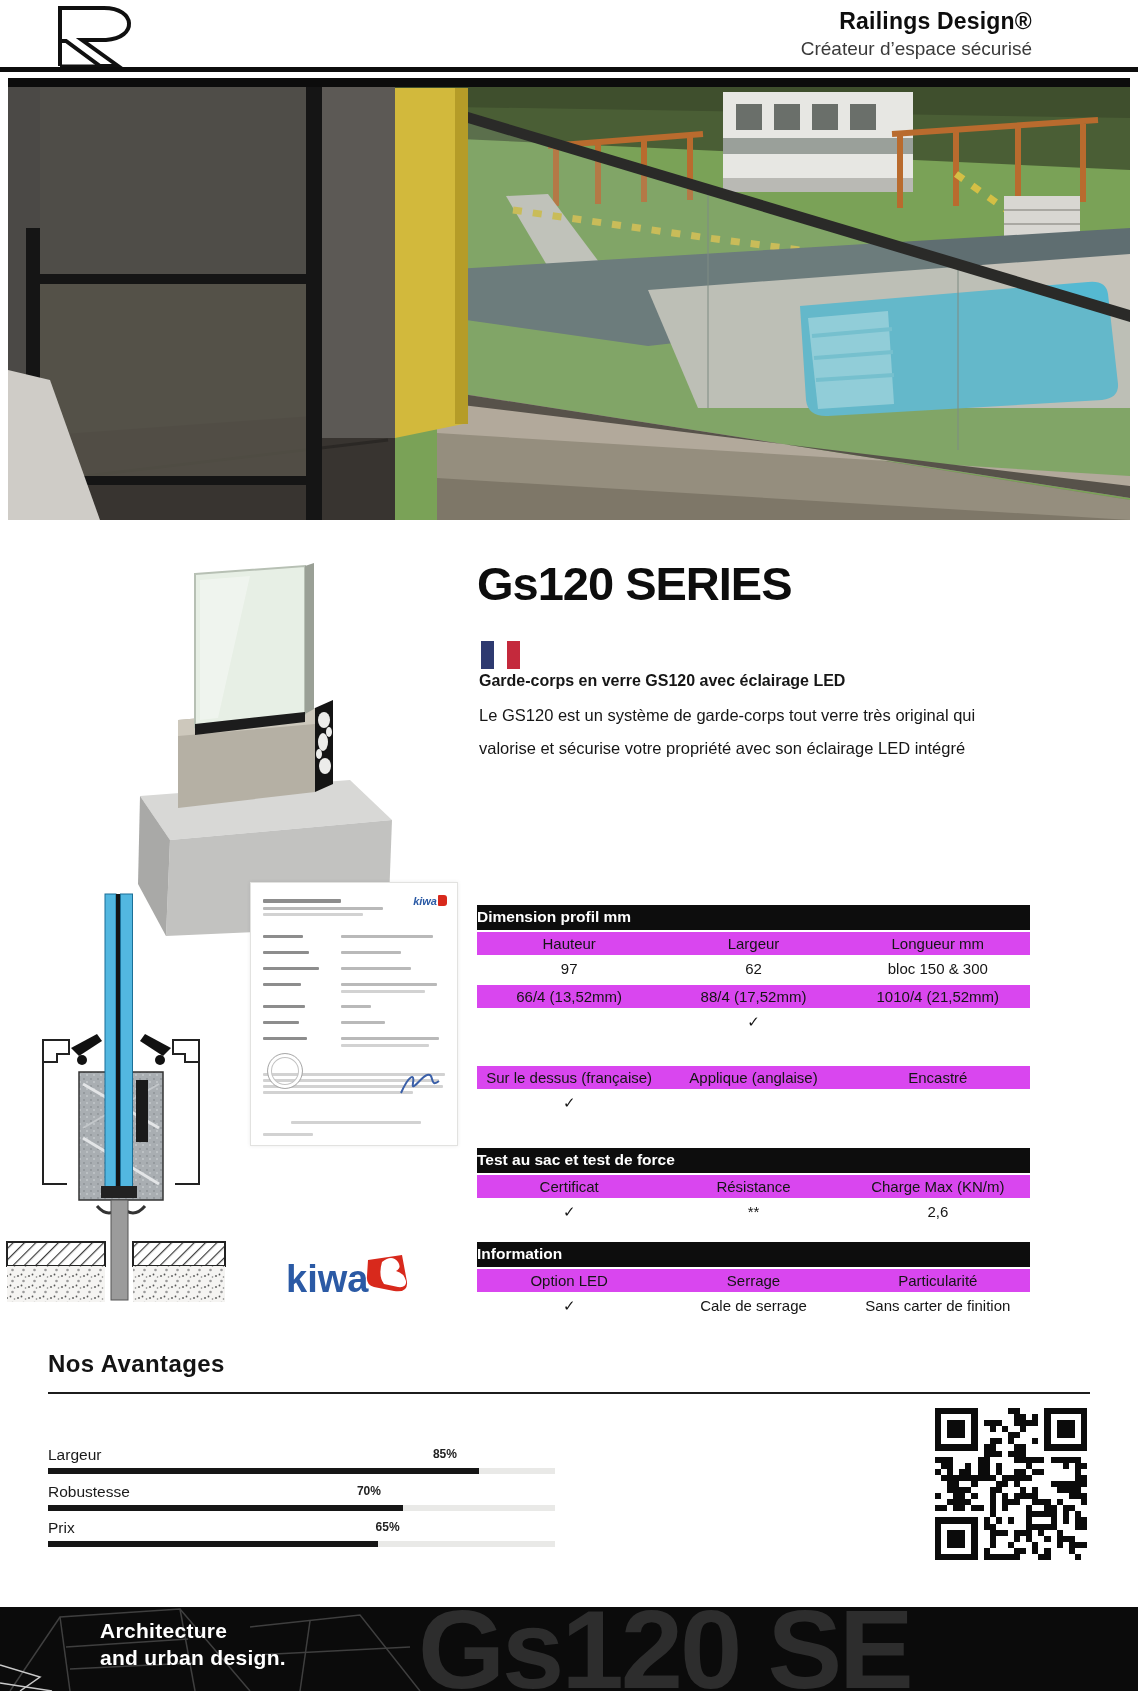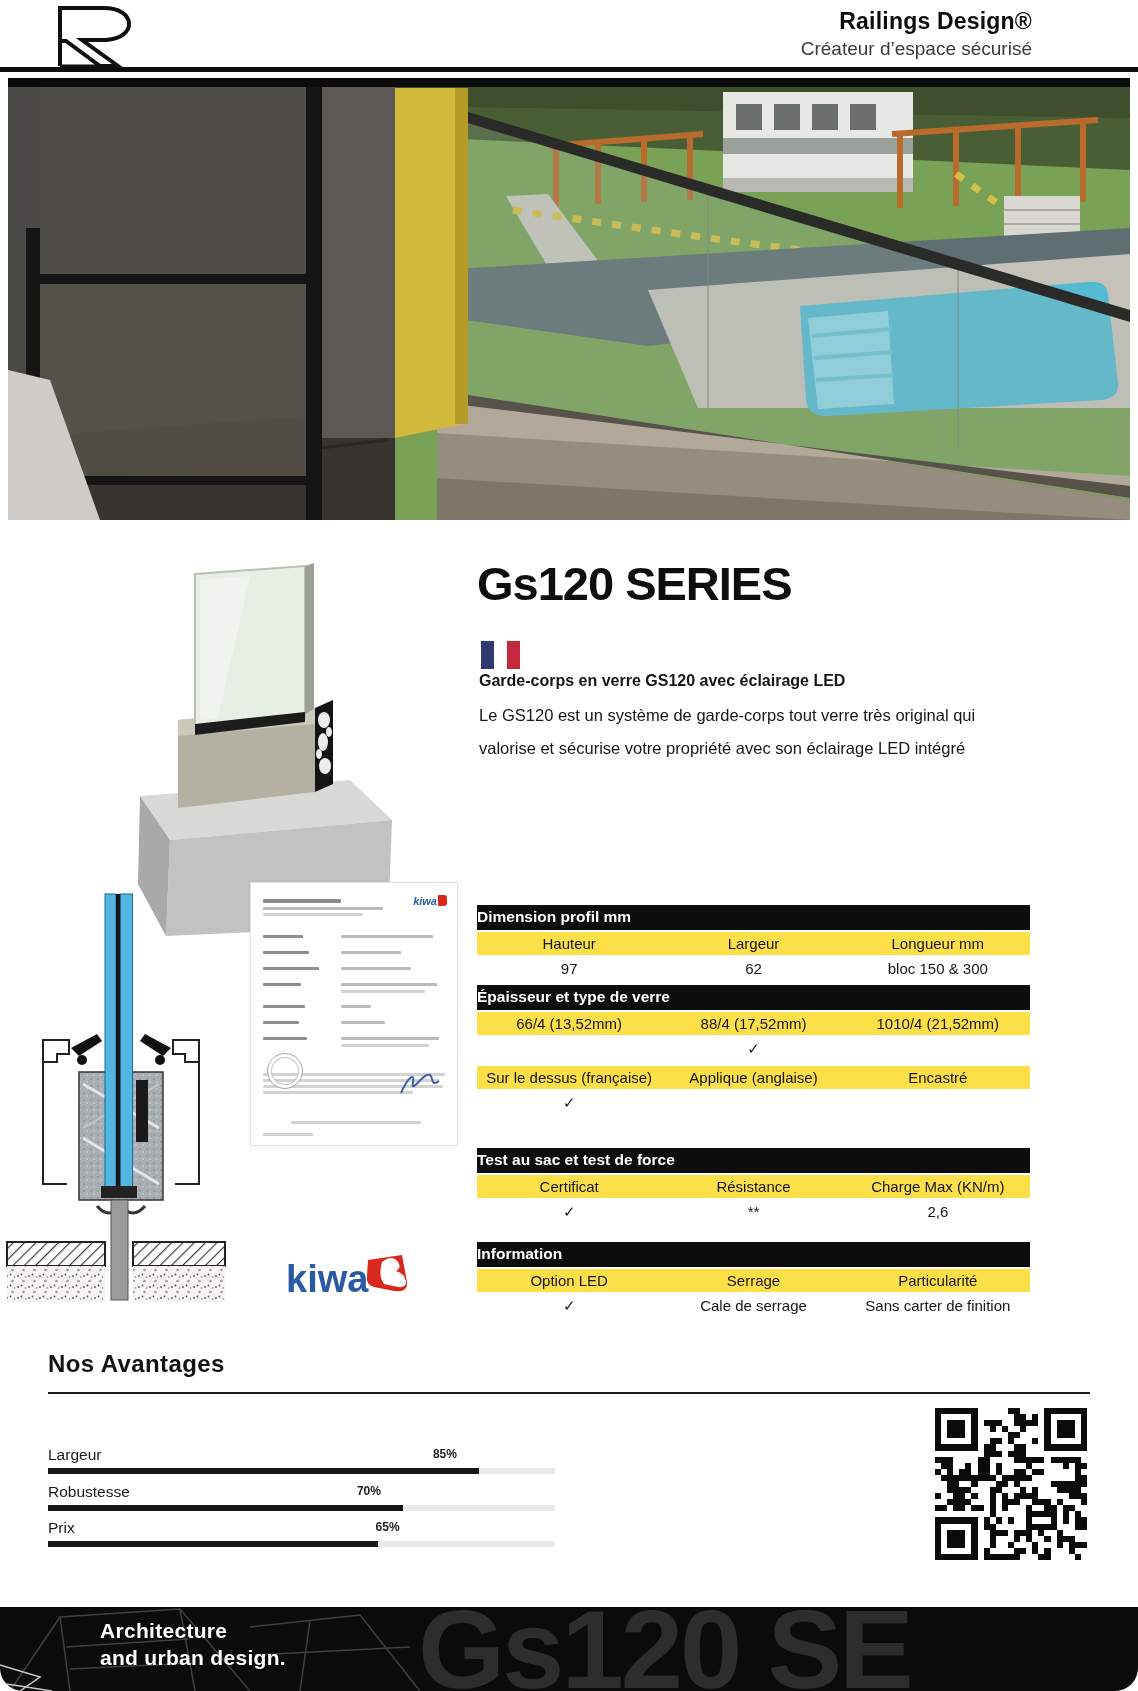--- a/index.html
+++ b/index.html
@@ -1,17 +1,17 @@
 <!DOCTYPE html>
 <html><head>
 <meta charset="utf-8">
 <style>
   html,body{margin:0;padding:0;background:#ffffff;}
   #page{position:relative;width:1138px;height:1691px;background:#ffffff;overflow:hidden;
-        font-family:"Liberation Sans",sans-serif;color:#111;border-radius:23px;}
+        font-family:"Liberation Sans",sans-serif;color:#111;}
   .abs{position:absolute;}
 
   
   #brand{position:absolute;top:8px;right:106px;text-align:right;}
   #brand .name{font-size:23px;font-weight:800;color:#0d0d0d;letter-spacing:.2px;}
   #brand .tagline{font-size:19px;color:#3a3a3a;margin-top:3px;}
   #header-rule{position:absolute;left:0;top:67px;width:1138px;height:5px;background:#0d0d0d;}
 
   
   #hero{position:absolute;left:8px;top:78px;width:1122px;height:442px;overflow:hidden;}
@@ -26,21 +26,21 @@
   .prod-line{position:absolute;left:479px;width:580px;font-size:16.5px;color:#161616;}
   #prod-sub{top:672px;font-weight:700;font-size:16px;}
   #prod-d1{top:706px;}
   #prod-d2{top:739px;}
 
   
   .dtable{position:absolute;left:477px;width:553px;}
   .dt-head{background:#0d0d0d;color:#ffffff;font-size:15.5px;font-weight:700;
            padding:3px 0 4px 0;border-bottom:2px solid #fff;}
   .dt-row{display:flex;}
-  .dt-gray{background:#fde047;}
+  .dt-gray{background:#d946ef;}
   .dt-cell{flex:1;text-align:center;font-size:15px;padding:3px 2px;color:#151515;}
   .dt-vals .dt-cell{padding:5px 2px;}
 
   
   #certificate{position:absolute;left:250px;top:882px;width:206px;height:262px;background:#fff;
                border:1px solid #e2e2e0;box-shadow:0 0 4px rgba(0,0,0,.08);}
   .cl{position:absolute;background:#b9b9b9;height:3px;border-radius:1px;}
   .cl.dark{background:#8d8d8d;}
   .cl.light{background:#d2d2d2;}
   #cert-mini-kiwa{position:absolute;right:10px;top:12px;font-size:11px;font-weight:800;
@@ -301,21 +301,20 @@
       <div class="dt-cell">Longueur mm</div>
     </div>
     <div class="dt-row dt-vals">
       <div class="dt-cell">97</div>
       <div class="dt-cell">62</div>
       <div class="dt-cell">bloc 150 &amp; 300</div>
     </div>
   </div>
 
   <div class="dtable" style="top:985px">
-    <div class="dt-head">Épaisseur et type de verre</div>
     <div class="dt-row dt-gray">
       <div class="dt-cell">66/4 (13,52mm)</div>
       <div class="dt-cell">88/4 (17,52mm)</div>
       <div class="dt-cell">1010/4 (21,52mm)</div>
     </div>
     <div class="dt-row dt-vals">
       <div class="dt-cell"></div>
       <div class="dt-cell">✓</div>
       <div class="dt-cell"></div>
     </div>

